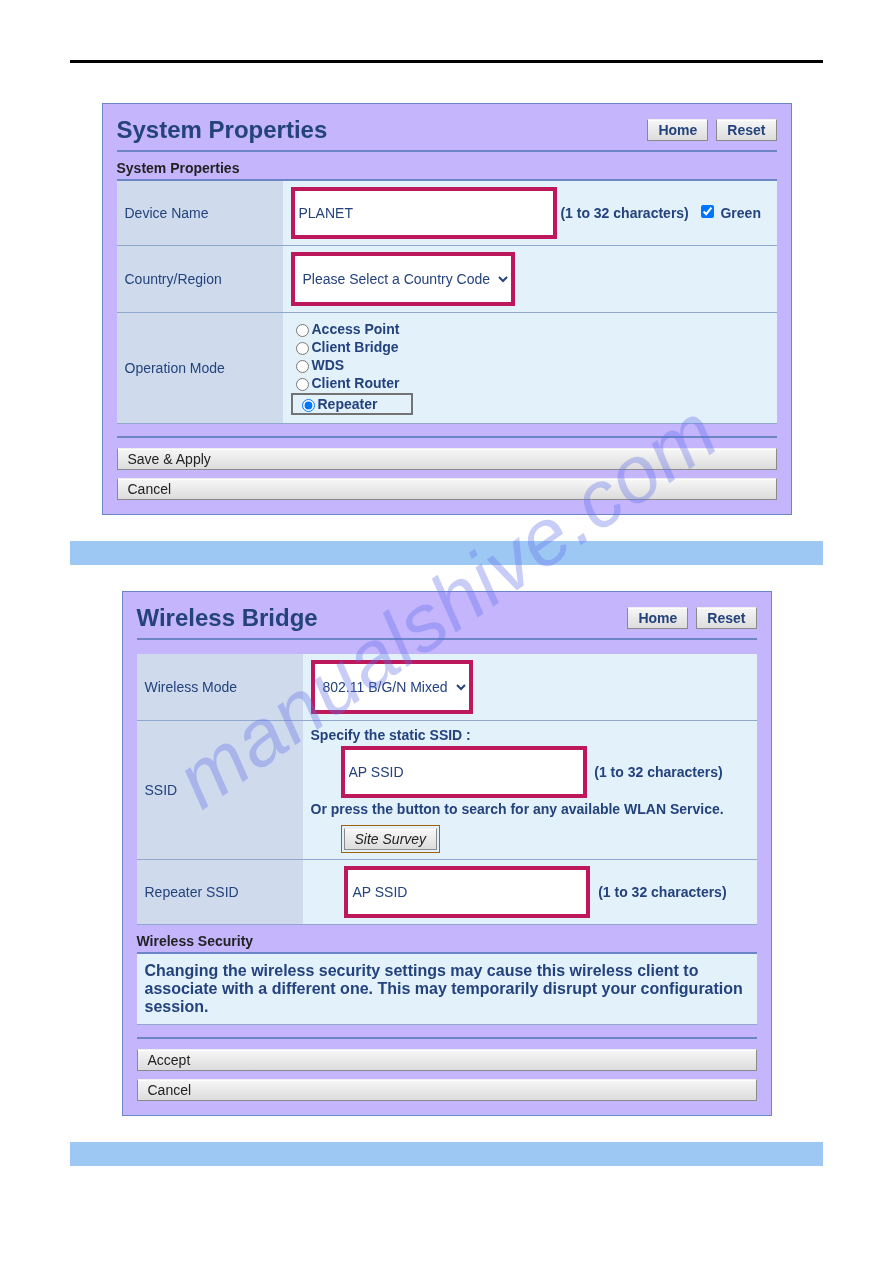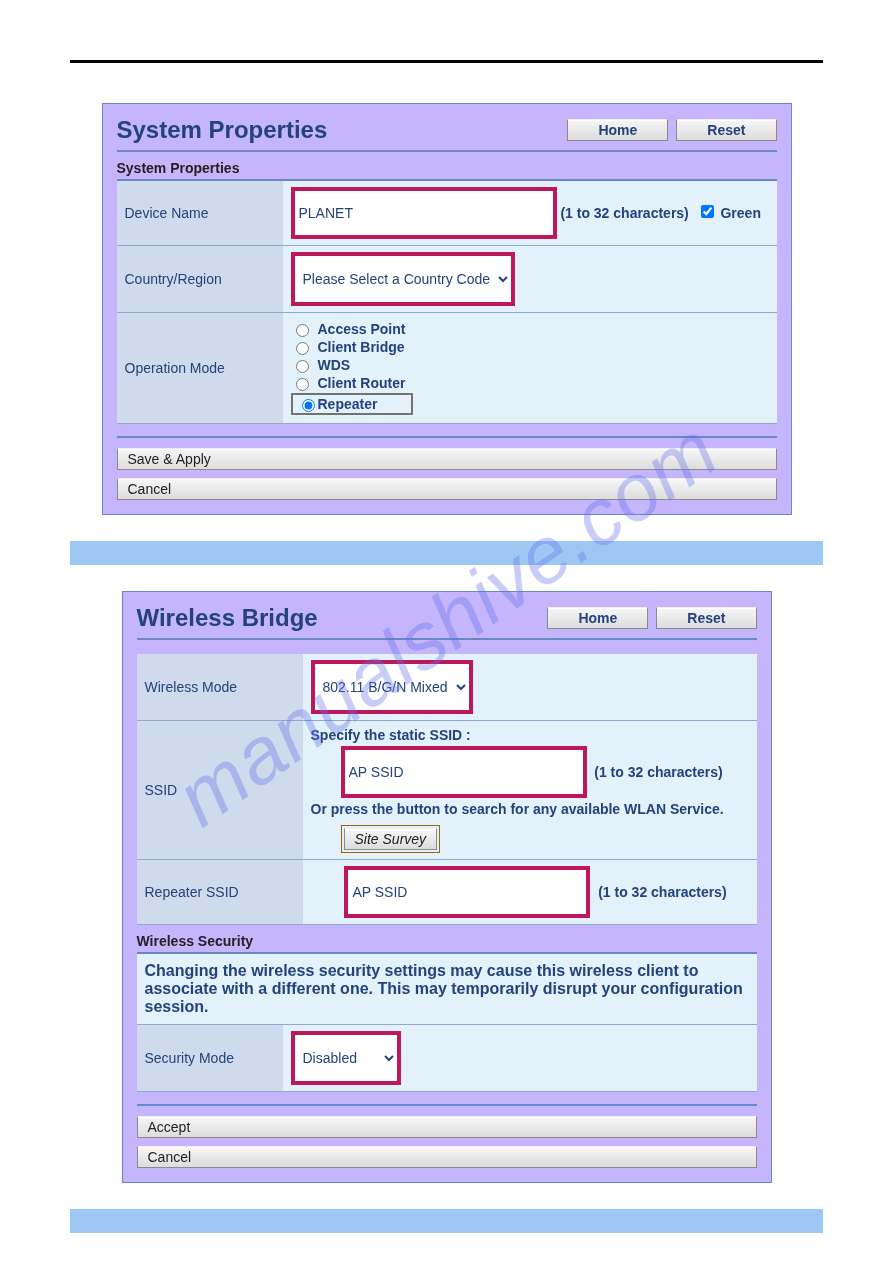--- a/index.html
+++ b/index.html
@@ -41,21 +41,21 @@
     color: #24427c;
   }
   .btn-row { display:flex; gap:8px; }
   .btn, .btn-small {
     display:inline-block;
     background: linear-gradient(#f7f7f7,#dcdcdc);
     border: 1px solid #8a8a8a;
     border-top-color:#eee;
     color:#24427c;
     font-weight:bold;
-    padding:2px 30px;
+    padding:2px 10px;
     font-size:14px;
     cursor:pointer;
     box-shadow: inset 0 1px 0 #fff;
   }
   .btn-small { font-size:14px; font-weight:normal; color:#222; padding:2px 10px; }
 
   .section-head {
     font-weight:bold;
     color:#222;
     border-bottom:2px solid #6c85c6;
@@ -85,21 +85,21 @@
     border:4px solid #be185d;
     background:#fff;
     color:#24427c;
     font-size:14px;
     padding:14px 4px;
   }
   .hint { color:#24427c; font-weight:bold; }
   .radio-list label, .radio-list span.rlabel {
     color:#24427c; font-weight:bold;
   }
-  .radio-row { display:flex; align-items:center; gap:6px; margin:2px 0;}
+  .radio-row { display:flex; align-items:center; margin:2px 0;}
   .red-box { border:2px solid #737373; display:inline-flex; align-items:center; padding:1px 4px;justify-content:flex-end; }
   .red-box-btn { border:1px solid #a16207; display:inline-block; padding:2px;font-style:italic; }
   .footer-btns { border-top:2px solid #6c85c6; margin-top:12px; padding-top:10px; display:flex; gap:8px;flex-direction:column;}
   .note { background:#e3f1fb; color:#24427c; font-weight:bold; padding:8px; border-bottom:1px solid #8fa8d0; }
 
   .blue-bar {
     background:#9ec8f4;
     height:24px;
     width:100%;
     margin:26px 0;
@@ -242,32 +242,20 @@
           <input type="text" style="width: 230px;" value="AP SSID">
           &nbsp;<span class="hint">(1 to 32 characters)</span>
         </td>
       </tr>
     </tbody>
       </table>
 
     <div class="section-head">Wireless Security</div>
     <div class="note">Changing the wireless security settings may cause this wireless client to associate with a different one. This may temporarily disrupt your configuration session.</div>
 
-    <table class="form">
-      <tbody>
-          <tr>
-        <td class="label" style="width:130px;">Security Mode</td>
-        <td class="field">
-          <select style="width:110px;">
-            <option>Disabled</option>
-          </select>
-        </td>
-      </tr>
-    </tbody>
-      </table>
 
     <div class="footer-btns">
       <div class="btn-small">Accept</div>
       <div class="btn-small">Cancel</div>
     </div>
   </div>
 
   <div class="blue-bar"></div>
 
 </div>

